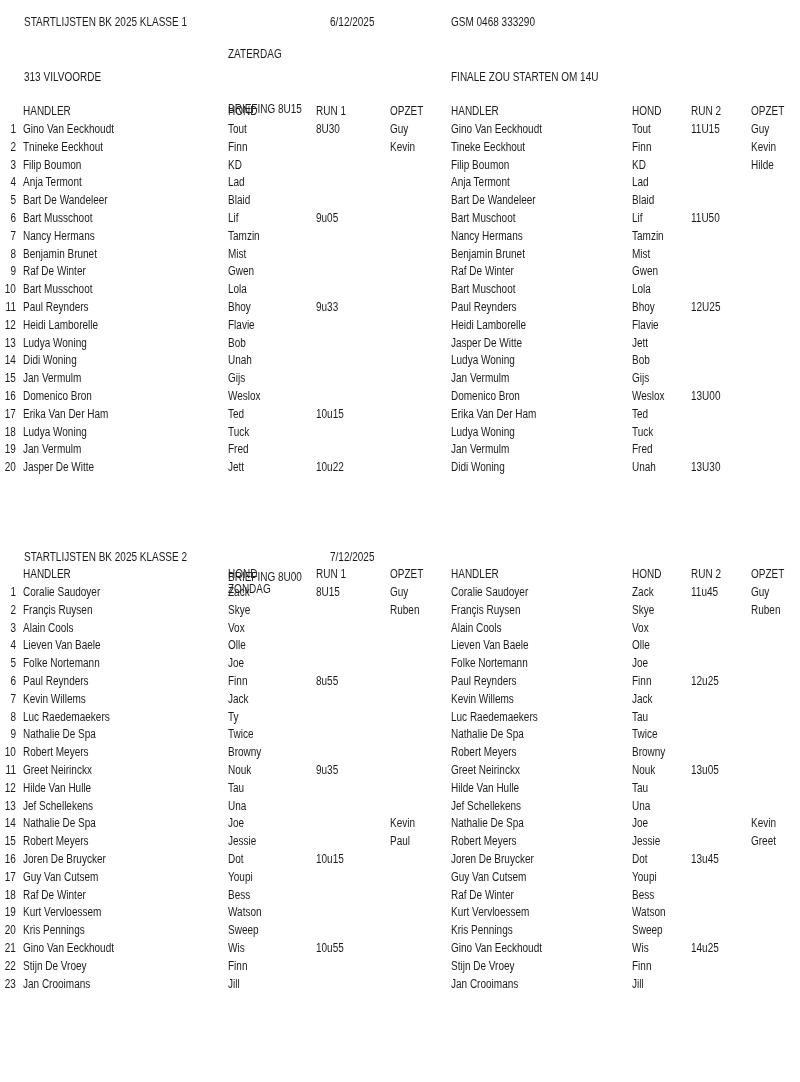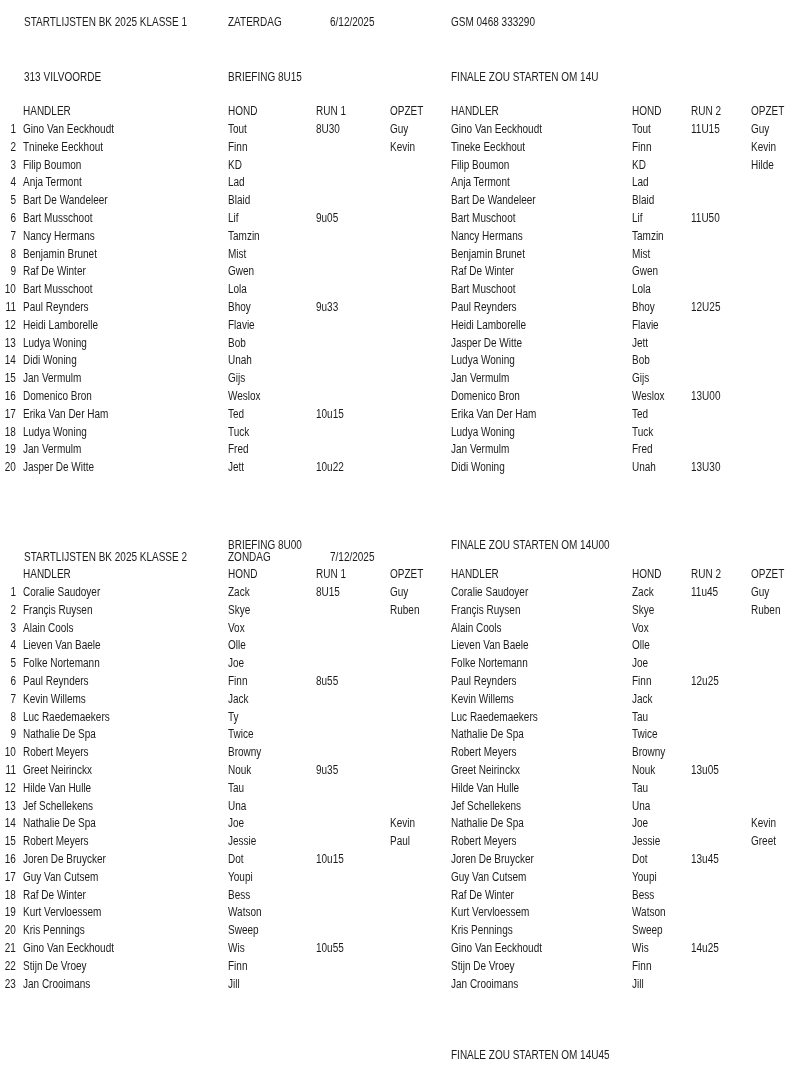--- a/index.html
+++ b/index.html
@@ -22,21 +22,21 @@
   .c-num .t{transform-origin:100% 50%;}
   .c-h1{left:23px;}
   .c-d1{left:228px;}
   .c-r1{left:316px;text-decoration:underline;}
   .c-o1{left:390px;}
   .c-h2{left:451px;}
   .c-d2{left:632px;}
   .c-r2{left:691px;}
   .c-o2{left:751px;}
   .p-a{left:24px;}
-  .p-b{left:228px;}
+  .p-b{left:228px;margin-top:32px;}
   .p-c{left:330px;}
   .p-d{left:451px;}
 </style>
 </head>
 <body>
 
 <div class="page">
 
   <div class="line" style="top:13px">
     <span class="cell p-a"><span class="t">STARTLIJSTEN BK 2025 KLASSE 1</span></span>
@@ -279,21 +279,20 @@
     <span class="cell c-o1"><span class="t"></span></span>
     <span class="cell c-h2"><span class="t">Didi Woning</span></span>
     <span class="cell c-d2"><span class="t">Unah</span></span>
     <span class="cell c-r2"><span class="t">13U30</span></span>
     <span class="cell c-o2"><span class="t"></span></span>
   </div>
     </div>
 
   <div class="line" style="top:536px">
     <span class="cell p-b"><span class="t">BRIEFING 8U00</span></span>
-    <span class="cell p-d"><span class="t">FINALE ZOU STARTEN OM 14U00</span></span>
   </div>
 
   <div class="line" style="top:548px">
     <span class="cell p-a"><span class="t">STARTLIJSTEN BK 2025 KLASSE 2</span></span>
     <span class="cell p-b"><span class="t">ZONDAG</span></span>
     <span class="cell p-c"><span class="t">7/12/2025</span></span>
   </div>
 
   <div class="row" style="top:566.1px">
     <span class="cell c-h1"><span class="t">HANDLER</span></span>
@@ -554,17 +553,14 @@
     <span class="cell c-d1"><span class="t">Jill</span></span>
     <span class="cell c-r1"><span class="t"></span></span>
     <span class="cell c-o1"><span class="t"></span></span>
     <span class="cell c-h2"><span class="t">Jan Crooimans</span></span>
     <span class="cell c-d2"><span class="t">Jill</span></span>
     <span class="cell c-r2"><span class="t"></span></span>
     <span class="cell c-o2"><span class="t"></span></span>
   </div>
     </div>
 
-  <div class="line" style="top:1046px">
-    <span class="cell p-d"><span class="t">FINALE ZOU STARTEN OM 14U45</span></span>
-  </div>
 
 </div>
 
 </body></html>

